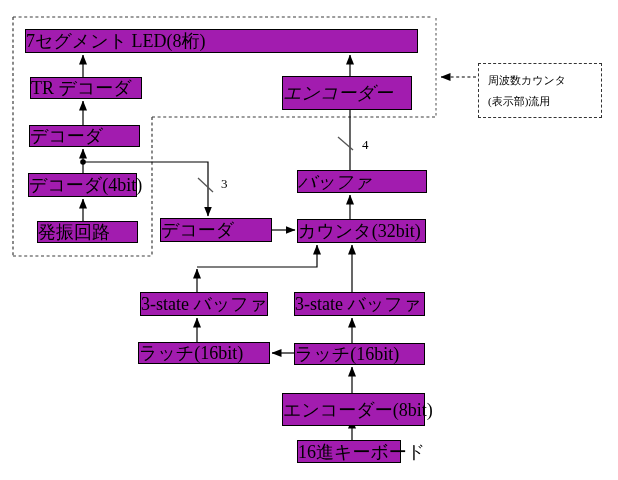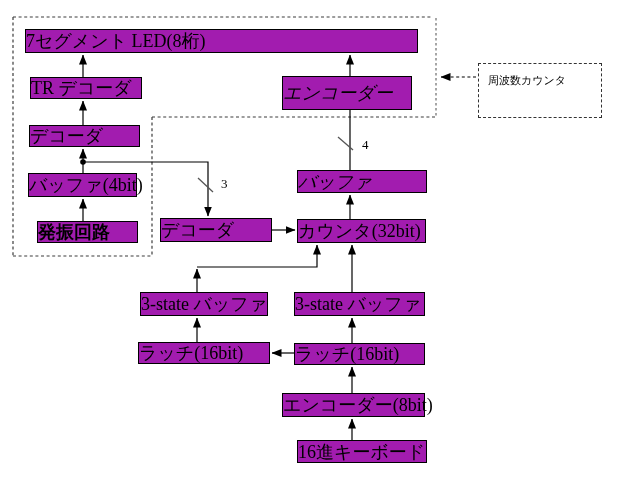--- a/index.html
+++ b/index.html
@@ -91,31 +91,32 @@
 
   <circle cx="83" cy="162" r="2.8" fill="#000"></circle>
 
   <line x1="198" y1="178" x2="213" y2="192" stroke="#555" stroke-width="1.3"></line>
   <line x1="338" y1="137" x2="353" y2="150" stroke="#555" stroke-width="1.3"></line>
 </svg>
 
 <div class="box" style="left:25px;  top:29px;  width:393px; height:24px;">7セグメント LED(8桁)</div>
 <div class="box" style="left:30px;  top:77px;  width:112px; height:22px;">TR デコーダ</div>
 <div class="box" style="left:29px;  top:125px; width:111px; height:22px;">デコーダ</div>
-<div class="box" style="left:28px;  top:173px; width:109px; height:24px;">バッファ(4bit)</div>
-<div class="box" style="left:37px;  top:221px; width:101px; height:22px;font-weight:bold;">発振回路</div>
+<div class="box" style="left:28px;  top:173px; width:109px; height:24px;">デコーダ(4bit)</div>
+<div class="box" style="left:37px;  top:221px; width:101px; height:22px;">発振回路</div>
 <div class="box" style="left:282px; top:76px;  width:130px; height:34px;font-style:italic;">エンコーダー</div>
 <div class="box" style="left:297px; top:170px; width:130px; height:23px;font-style:italic;">バッファ</div>
 <div class="box" style="left:297px; top:219px; width:129px; height:24px;">カウンタ(32bit)</div>
 <div class="box" style="left:160px; top:218px; width:112px; height:24px;">デコーダ</div>
 <div class="box" style="left:140px; top:292px; width:128px; height:24px;">3-state バッファ</div>
 <div class="box" style="left:294px; top:292px; width:131px; height:24px;">3-state バッファ</div>
 <div class="box" style="left:138px; top:342px; width:132px; height:22px;">ラッチ(16bit)</div>
 <div class="box" style="left:294px; top:343px; width:131px; height:22px;">ラッチ(16bit)</div>
-<div class="box" style="left:282px; top:393px; width:143px; height:24px;text-align:right;">エンコーダー(8bit)</div>
-<div class="box" style="left:297px; top:440px; width:130px; height:23px;">16進キーボード</div>
+<div class="box" style="left:282px; top:393px; width:143px; height:33px;text-align:right;">エンコーダー(8bit)</div>
+<div class="box" style="left:297px; top:440px; width:104px; height:23px;">16進キーボード</div>
 
 <div class="bus-label" style="left:221px; top:177px;">3</div>
 <div class="bus-label" style="left:362px; top:138px;">4</div>
 
 <div class="note-box" style="left:478px; top:63px; width:124px; height:55px;">
   <span>周波数カウンタ</span>
+  <span>(表示部)流用</span>
 </div>
 
 </body></html>

